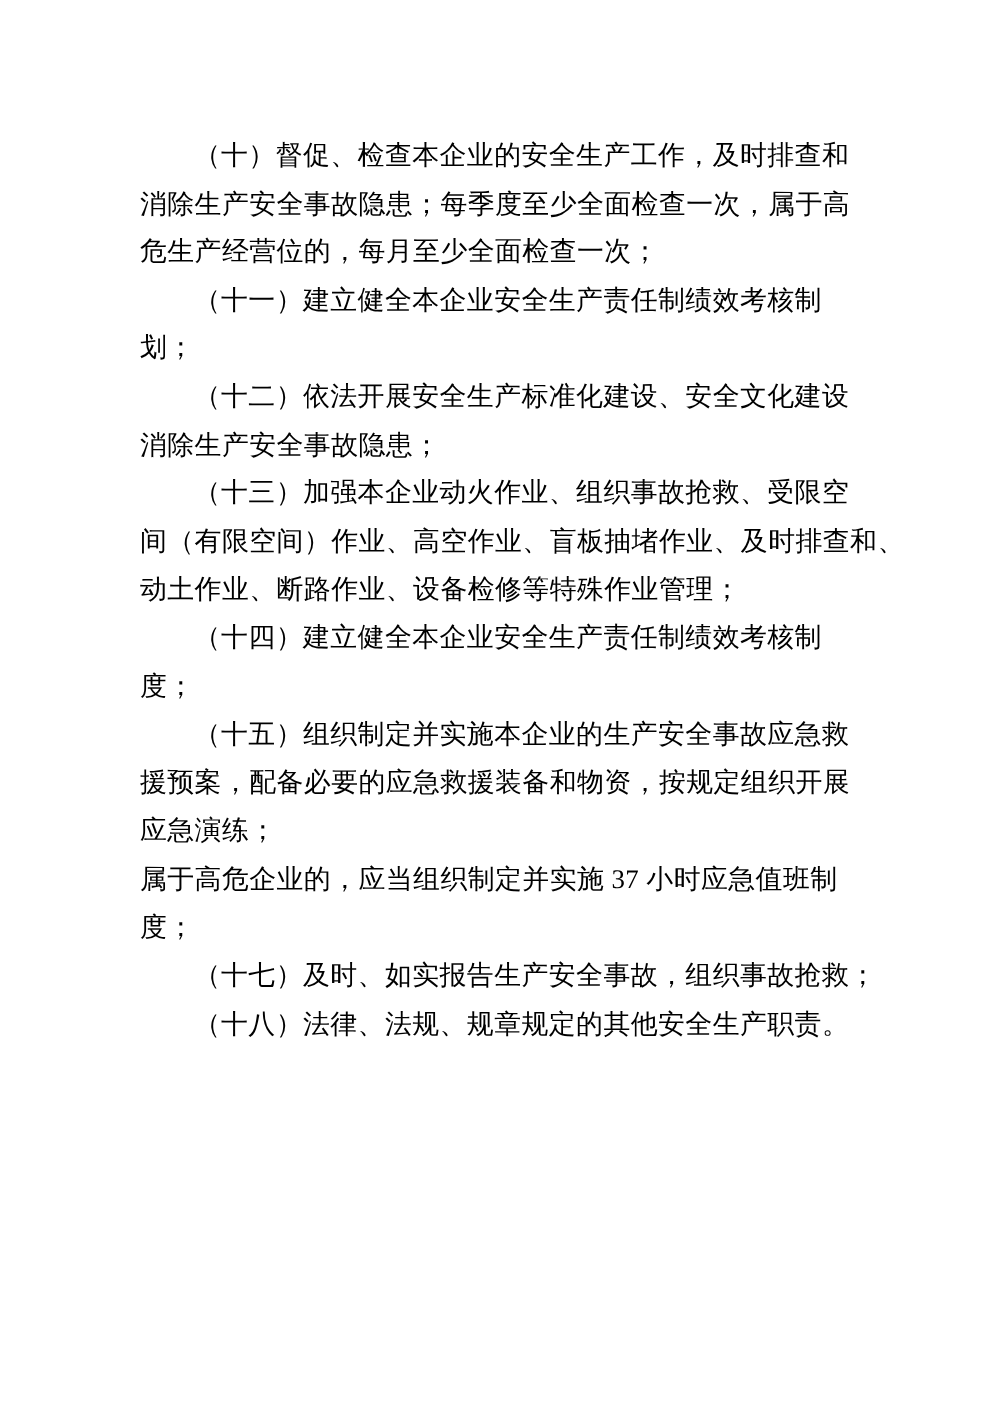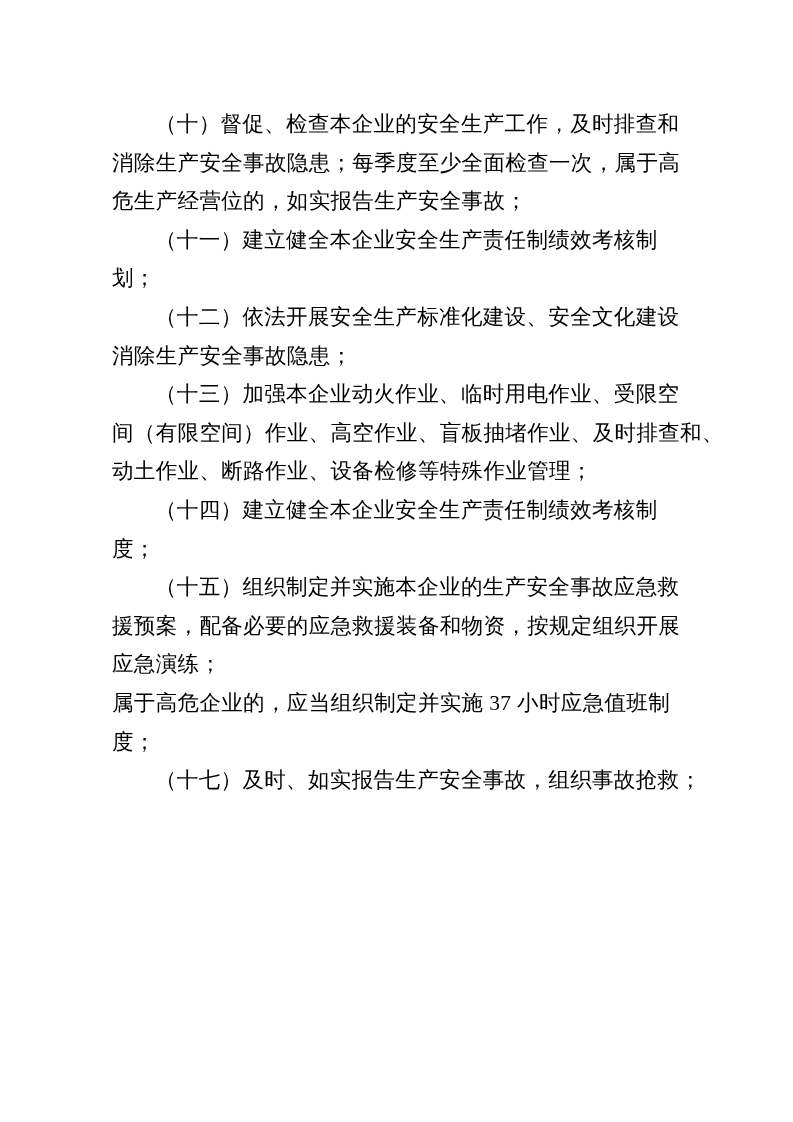--- a/index.html
+++ b/index.html
@@ -53,48 +53,51 @@
   }
 </style>
 </head>
 <body>
 
 <div class="page">
   <div class="body-text">
       <div class="para">
         <div class="line first">（十）督促、检查本企业的安全生产工作，及时排查和</div>
         <div class="line">消除生产安全事故隐患；每季度至少全面检查一次，属于高</div>
-        <div class="line">危生产经营位的，如实报告生产安全事故；</div>
+        <div class="line">危生产经营位的，每月至少全面检查一次；</div>
       </div>
       <div class="para">
         <div class="line first">（十一）建立健全本企业安全生产责任制绩效考核制</div>
         <div class="line">划；</div>
       </div>
       <div class="para">
         <div class="line first">（十二）依法开展安全生产标准化建设、安全文化建设</div>
         <div class="line">消除生产安全事故隐患；</div>
       </div>
       <div class="para">
-        <div class="line first">（十三）加强本企业动火作业、临时用电作业、受限空</div>
+        <div class="line first">（十三）加强本企业动火作业、组织事故抢救、受限空</div>
         <div class="line">间（有限空间）作业、高空作业、盲板抽堵作业、及时排查和、</div>
         <div class="line">动土作业、断路作业、设备检修等特殊作业管理；</div>
       </div>
       <div class="para">
         <div class="line first">（十四）建立健全本企业安全生产责任制绩效考核制</div>
         <div class="line">度；</div>
       </div>
       <div class="para">
         <div class="line first">（十五）组织制定并实施本企业的生产安全事故应急救</div>
         <div class="line">援预案，配备必要的应急救援装备和物资，按规定组织开展</div>
         <div class="line">应急演练；</div>
       </div>
       <div class="para">
         <div class="line">属于高危企业的，应当组织制定并实施 37 小时应急值班制</div>
         <div class="line">度；</div>
       </div>
       <div class="para">
         <div class="line first">（十七）及时、如实报告生产安全事故，组织事故抢救；</div>
       </div>
+      <div class="para">
+        <div class="line first">（十八）法律、法规、规章规定的其他安全生产职责。</div>
+      </div>
     </div>
   <div class="footer">
     <span>第 3 页 共 12 页</span>
   </div>
 </div>
 
 </body></html>

